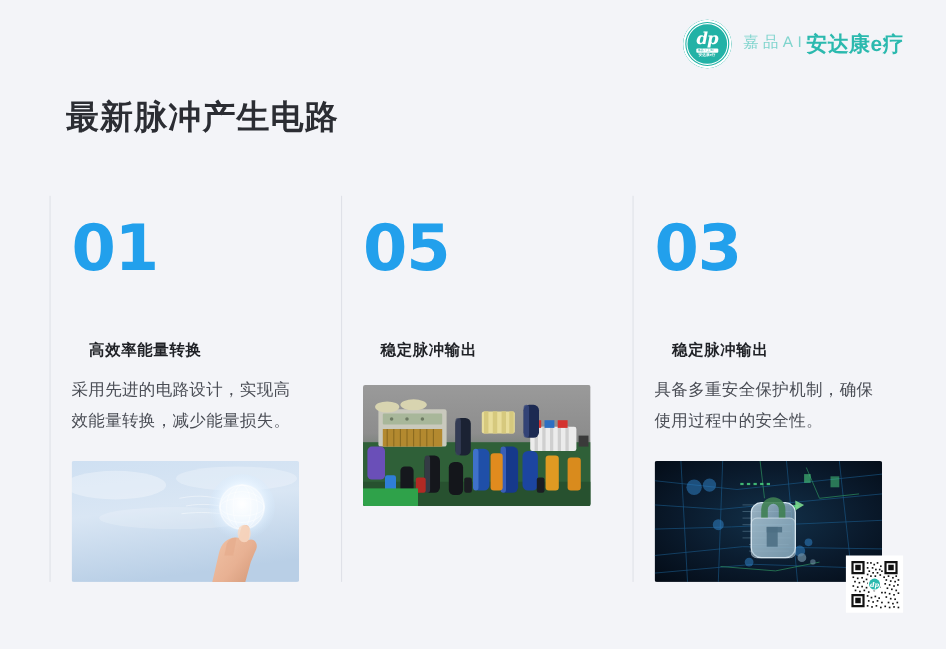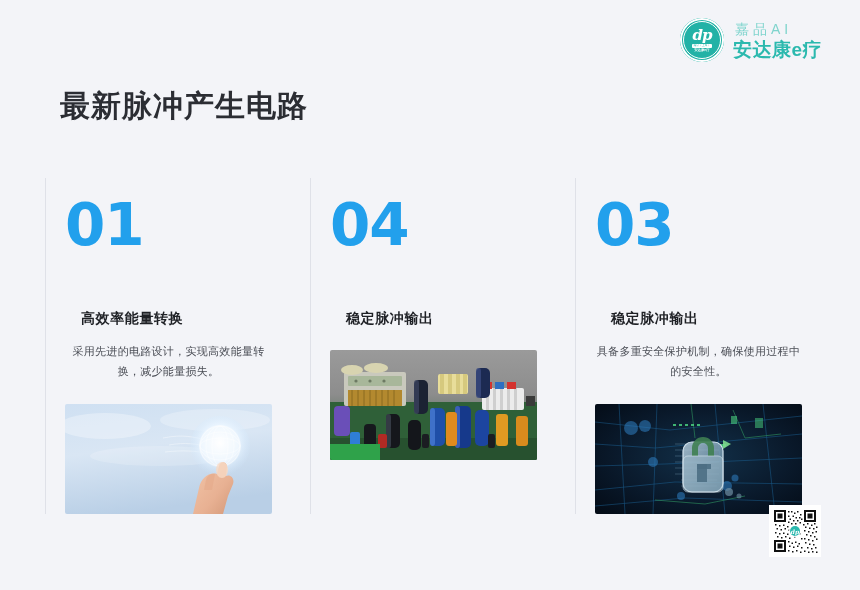--- a/index.html
+++ b/index.html
@@ -68,21 +68,21 @@
     white-space: nowrap;
   }
   .brand-mark .mark-sub2 {
     font-size: 3.4px;
     color: #ffffff;
     font-weight: 700;
     white-space: nowrap;
   }
   .brand-text {
     display: flex;
-    flex-direction: column;
+    flex-direction: row;
     align-items: flex-start;
     line-height: 1;
   }
   .brand-line1 {
     font-size: 14px;
     color: #7fd4cd;
     letter-spacing: 4px;
     font-weight: 400;
     margin-bottom: 4px;
     padding-left: 2px;
@@ -132,27 +132,26 @@
     font-family: "DejaVu Sans", sans-serif;
   }
   .card-heading {
     font-size: 14px;
     font-weight: 700;
     color: #1f2126;
     margin: 56px 0 0 16px;
     letter-spacing: 0.6px;
   }
   .card-desc {
-    font-size: 11px;
+    font-size: 15px;
     color: #4a4d55;
     line-height: 1.85;
     margin: 13px 0 0 0;
     letter-spacing: 0.3px;
     max-width: 215px;
-    text-align: center;
   }
   .card-media {
     margin-top: 22px;
     width: 207px;
     height: 110px;
     border-radius: 2px;
     overflow: hidden;
     position: relative;
   }
   .card-media svg { display: block; width: 100%; height: 100%; }
@@ -236,21 +235,21 @@
         <circle cx="155" cy="42" r="21" fill="#ffffff" opacity="0.35"></circle>
 
         <path d="M128 110 L134 84 C136 74 144 68 152 70 L154 62 C155 57 162 57 162 63 L161 72 C165 70 170 74 168 80 L163 92 L158 110 Z" fill="url(#skinG)"></path>
         <path d="M150 70 C146 69 142 72 141 76 L139 86 L147 86 L150 70 Z" fill="#e5ab8c" opacity="0.7"></path>
         <ellipse cx="157" cy="66" rx="6" ry="8" fill="#f7d9c4" opacity="0.8"></ellipse>
       </svg>
     </div>
   </div>
 
   <div class="card">
-    <div class="card-number">04</div>
+    <div class="card-number">05</div>
     <div class="card-heading">稳定脉冲输出</div>
     <div class="card-media">
       <svg viewBox="0 0 207 110" preserveAspectRatio="xMidYMid slice" aria-hidden="true">
         <defs>
           <linearGradient id="pcbBg" x1="0" y1="0" x2="0" y2="1">
             <stop offset="0%" stop-color="#9a9a9a"></stop>
             <stop offset="40%" stop-color="#8d8d8d"></stop>
             <stop offset="100%" stop-color="#2d5a33"></stop>
           </linearGradient>
         </defs>

